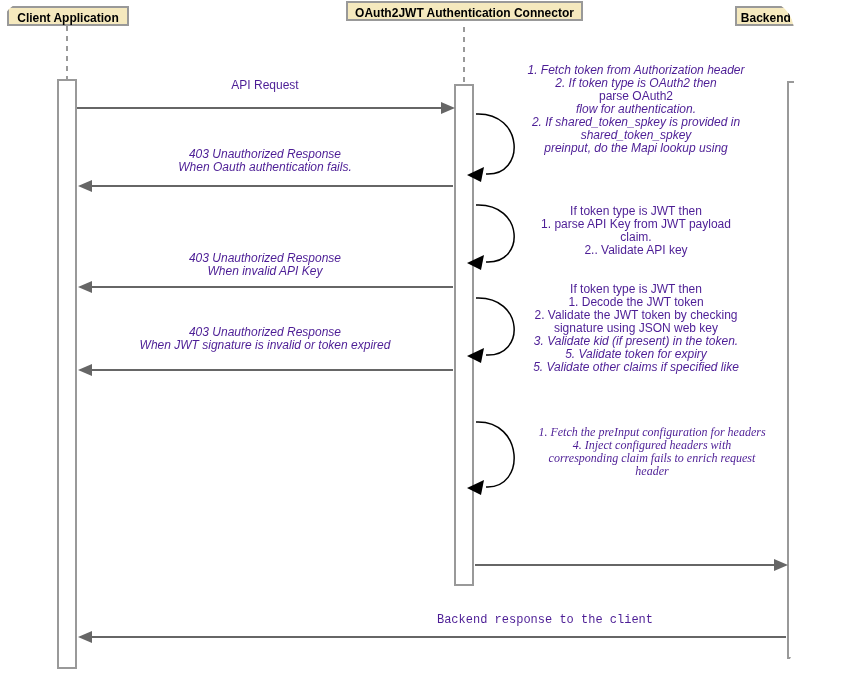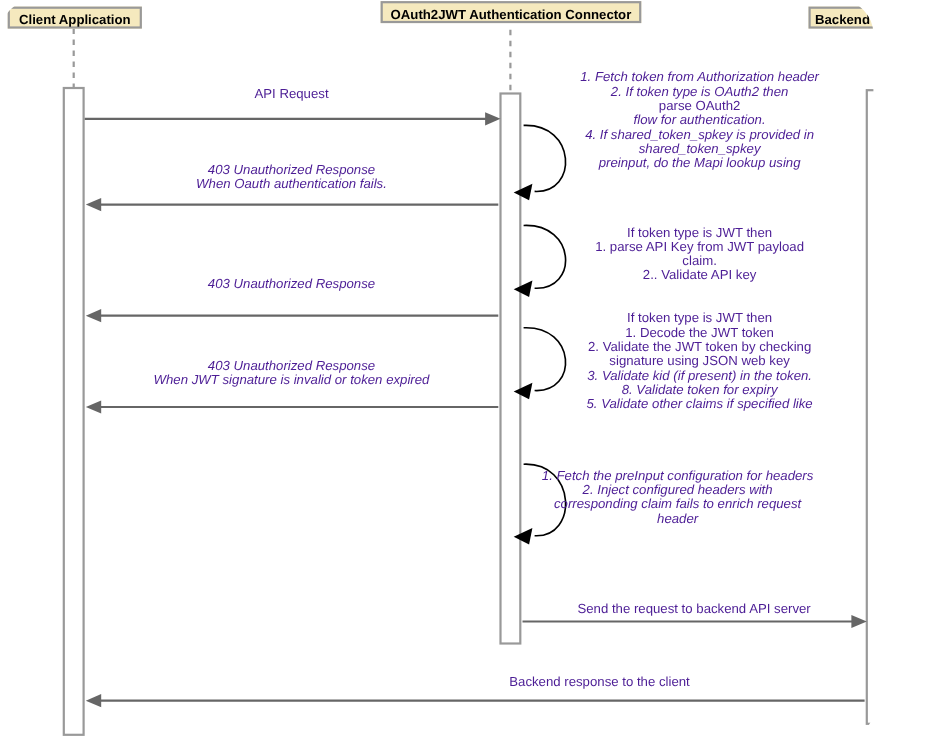--- a/index.html
+++ b/index.html
@@ -94,56 +94,54 @@
 
   <div class="lbl" style="left:85px;top:79px;width:360px;">
       <div>API Request</div>
     </div>
   <div class="lbl" style="left:85px;top:148px;width:360px;">
       <div class="it">403 Unauthorized Response</div>
       <div class="it">When Oauth authentication fails.</div>
     </div>
   <div class="lbl" style="left:85px;top:252px;width:360px;">
       <div class="it">403 Unauthorized Response</div>
+      <div class="it">When invalid API Key</div>
     </div>
   <div class="lbl" style="left:85px;top:326px;width:360px;">
       <div class="it">403 Unauthorized Response</div>
       <div class="it">When JWT signature is invalid or token expired</div>
     </div>
-  <div class="lbl" style="left:471px;top:547px;width:320px;">
-      <div>Send the request to backend API server</div>
-    </div>
-  <div class="lbl" style="left:385px;top:614px;width:320px;">
+  <div class="lbl" style="left:385px;top:614px;width:320px;font-family:Liberation Mono, monospace;">
       <div>Backend response to the client</div>
     </div>
 
   <div class="lbl" style="left:500px;top:64px;width:272px;">
       <div class="it">1. Fetch token from Authorization header</div>
       <div class="it">2. If token type is OAuth2 then</div>
       <div>parse OAuth2</div>
       <div class="it">flow for authentication.</div>
-      <div class="it">4. If shared_token_spkey is provided in</div>
+      <div class="it">2. If shared_token_spkey is provided in</div>
       <div class="it">shared_token_spkey</div>
       <div class="it">preinput, do the Mapi lookup using</div>
     </div>
   <div class="lbl" style="left:500px;top:205px;width:272px;">
       <div>If token type is JWT then</div>
       <div>1. parse API Key from JWT payload</div>
       <div>claim.</div>
       <div>2.. Validate API key</div>
     </div>
   <div class="lbl" style="left:500px;top:283px;width:272px;">
       <div>If token type is JWT then</div>
       <div>1. Decode the JWT token</div>
       <div>2. Validate the JWT token by checking</div>
       <div>signature using JSON web key</div>
       <div class="it">3. Validate kid (if present) in the token.</div>
-      <div class="it">8. Validate token for expiry</div>
+      <div class="it">5. Validate token for expiry</div>
       <div class="it">5. Validate other claims if specified like</div>
     </div>
-  <div class="lbl" style="left:480px;top:426px;width:272px;">
+  <div class="lbl" style="left:516px;top:426px;width:272px;font-family:Liberation Serif, serif;">
       <div class="it">1. Fetch the preInput configuration for headers</div>
-      <div class="it">2. Inject configured headers with</div>
+      <div class="it">4. Inject configured headers with</div>
       <div class="it">corresponding claim fails to enrich request</div>
       <div class="it">header</div>
     </div>
 
 </div>
 
 </body></html>

